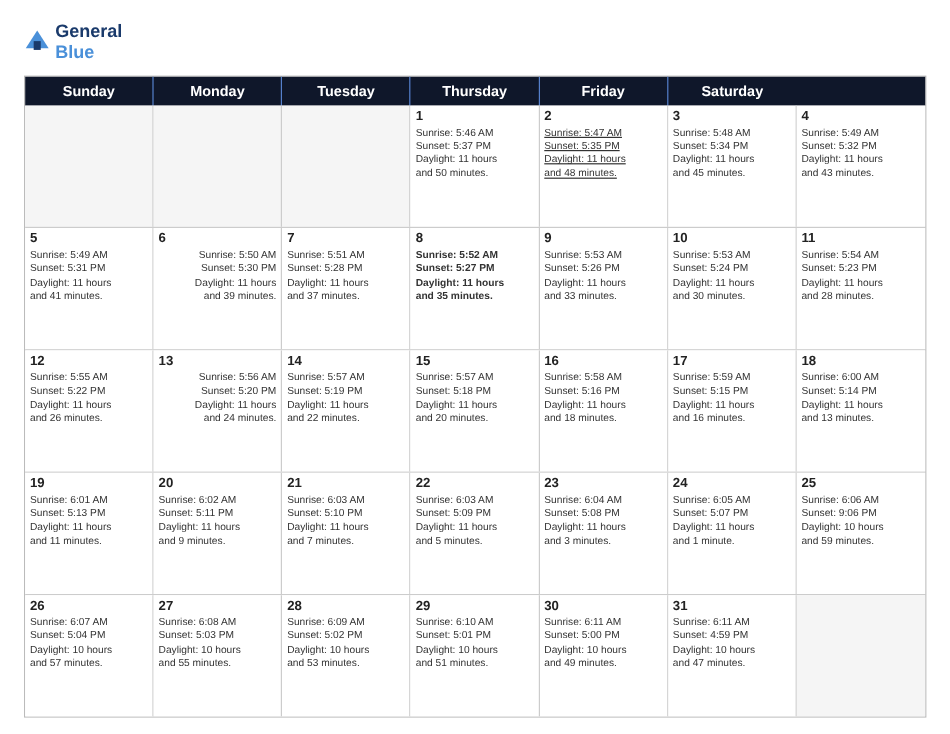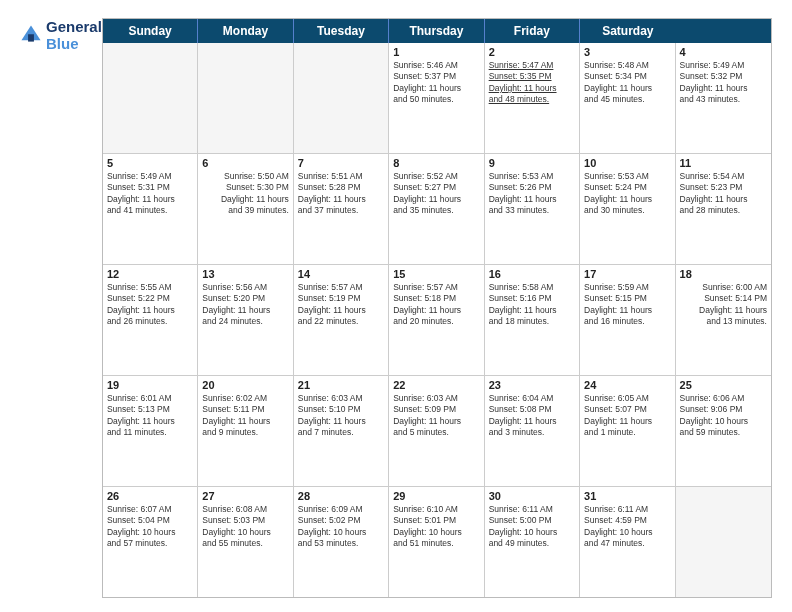--- a/index.html
+++ b/index.html
@@ -8,20 +8,21 @@
       background: #fff;
       width: 792px;
       height: 612px;
       overflow: hidden;
     }
     .page {
       width: 792px;
       height: 612px;
       padding: 18px 20px 14px 20px;
       display: flex;
+      flex-direction: column;
     }
     .header {
       display: flex;
       justify-content: space-between;
       align-items: flex-start;
       margin-bottom: 10px;
     }
     .logo {
       display: flex;
       align-items: center;
@@ -46,21 +47,21 @@
     }
     .calendar {
       flex: 1;
       display: flex;
       flex-direction: column;
       border: 1px solid #bbb;
     }
     .cal-header-row {
       display: grid;
       grid-template-columns: repeat(7, 1fr);
-      background: #0c4a6e;
+      background: #0f172a;
     }
     .cal-header-cell {
       color: #fff;
       font-size: 12px;
       font-weight: bold;
       padding: 5px 4px;
       text-align: center;
       border-right: 1px solid #5580cc;
     }
     .cal-header-cell:last-child { border-right: none; }
@@ -180,21 +181,21 @@
           </div>
           <div class="cal-cell">
             <div class="day-num">7</div>
             <div class="cell-info" style="white-space: pre-line;">Sunrise: 5:51 AM
 Sunset: 5:28 PM
 Daylight: 11 hours
 and 37 minutes.</div>
           </div>
           <div class="cal-cell">
             <div class="day-num">8</div>
-            <div class="cell-info" style="white-space: pre-line;">Sunrise: 5:52 AM
+            <div class="cell-info" style="white-space: pre-line; font-weight: bold;">Sunrise: 5:52 AM
 Sunset: 5:27 PM
 Daylight: 11 hours
 and 35 minutes.</div>
           </div>
           <div class="cal-cell">
             <div class="day-num">9</div>
             <div class="cell-info" style="white-space: pre-line;">Sunrise: 5:53 AM
 Sunset: 5:26 PM
 Daylight: 11 hours
 and 33 minutes.</div>
@@ -217,21 +218,21 @@
         <div class="cal-row">
           <div class="cal-cell">
             <div class="day-num">12</div>
             <div class="cell-info" style="white-space: pre-line;">Sunrise: 5:55 AM
 Sunset: 5:22 PM
 Daylight: 11 hours
 and 26 minutes.</div>
           </div>
           <div class="cal-cell">
             <div class="day-num">13</div>
-            <div class="cell-info" style="white-space: pre-line;">Sunrise: 5:56 AM
+            <div class="cell-info" style="white-space: pre-line; text-align: right;">Sunrise: 5:56 AM
 Sunset: 5:20 PM
 Daylight: 11 hours
 and 24 minutes.</div>
           </div>
           <div class="cal-cell">
             <div class="day-num">14</div>
             <div class="cell-info" style="white-space: pre-line;">Sunrise: 5:57 AM
 Sunset: 5:19 PM
 Daylight: 11 hours
 and 22 minutes.</div>
@@ -252,21 +253,21 @@
           </div>
           <div class="cal-cell">
             <div class="day-num">17</div>
             <div class="cell-info" style="white-space: pre-line;">Sunrise: 5:59 AM
 Sunset: 5:15 PM
 Daylight: 11 hours
 and 16 minutes.</div>
           </div>
           <div class="cal-cell">
             <div class="day-num">18</div>
-            <div class="cell-info" style="white-space: pre-line; text-align: right;">Sunrise: 6:00 AM
+            <div class="cell-info" style="white-space: pre-line;">Sunrise: 6:00 AM
 Sunset: 5:14 PM
 Daylight: 11 hours
 and 13 minutes.</div>
           </div>
         </div>
         <div class="cal-row">
           <div class="cal-cell">
             <div class="day-num">19</div>
             <div class="cell-info" style="white-space: pre-line;">Sunrise: 6:01 AM
 Sunset: 5:13 PM

